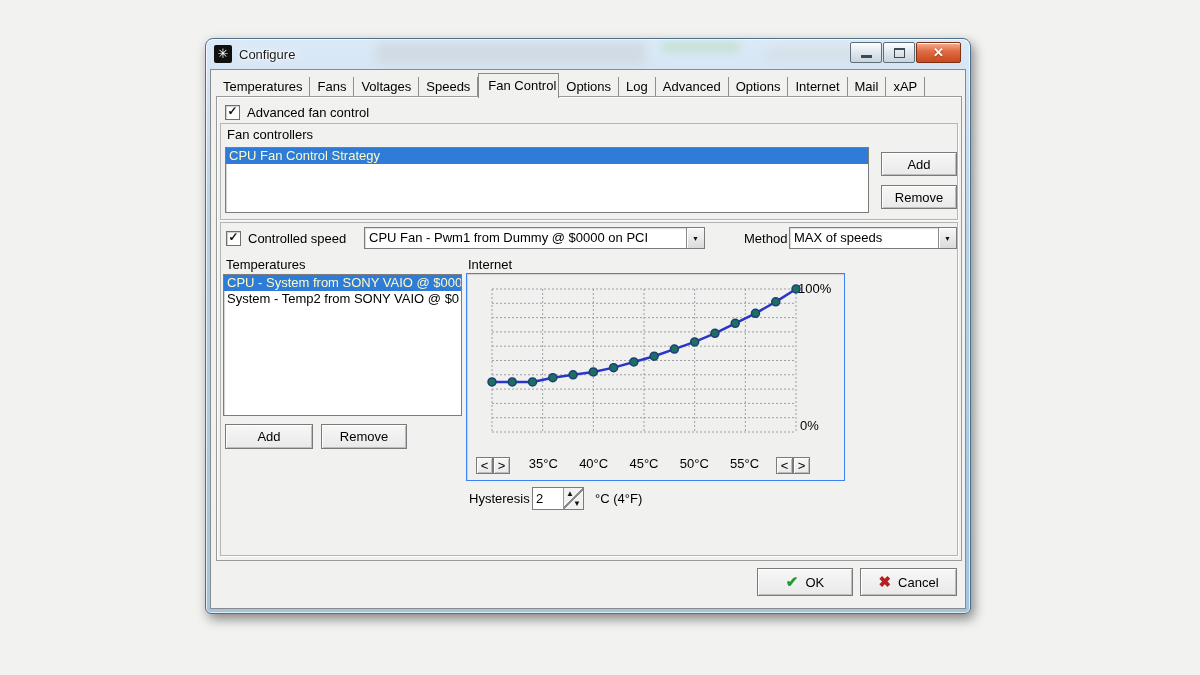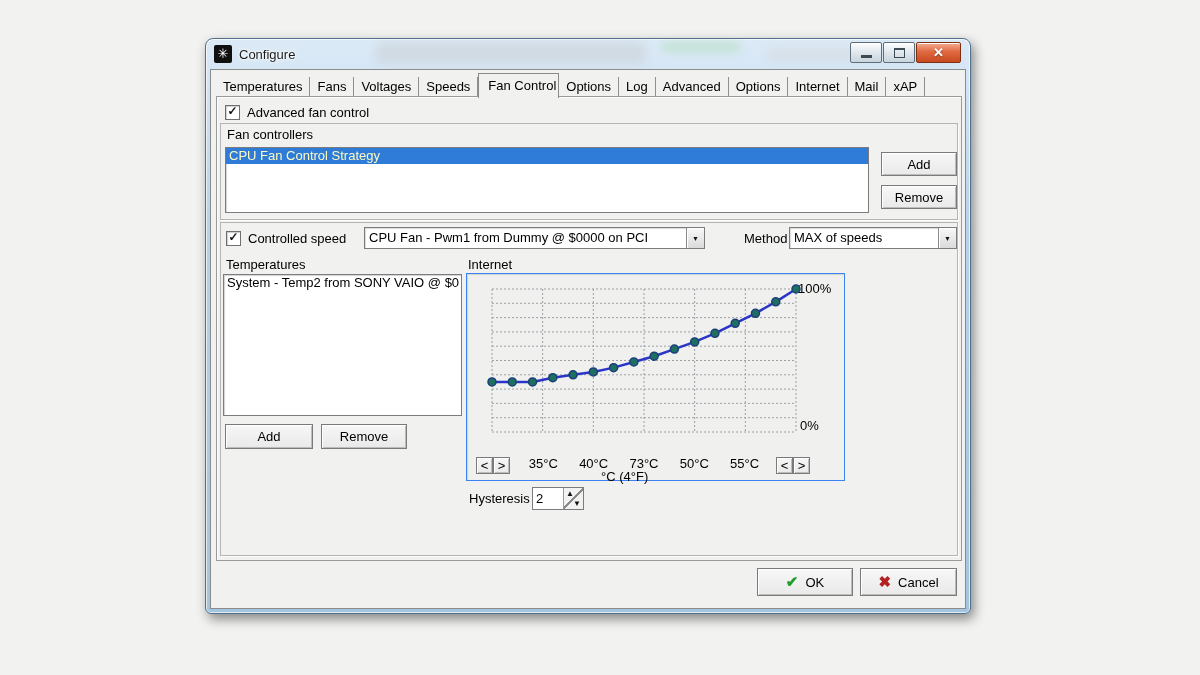--- a/index.html
+++ b/index.html
@@ -164,20 +164,21 @@
         <div class="combo-btn">▼</div>
       </div>
       <div class="label" style="left:527px; top:134px;">Method</div>
       <div class="combobox" style="left:572px; top:130px; width:168px; height:22px;">
         <div class="combo-text">MAX of speeds</div>
         <div class="combo-btn">▼</div>
       </div>
 
       <div class="label" style="left:9px; top:160px;">Temperatures</div>
       <div class="listbox" style="left:6px; top:177px; width:237px; height:140px;">
+          <div class="listrow selected">CPU - System from SONY VAIO @ $000</div>
           <div class="listrow">System - Temp2 from SONY VAIO @ $0</div>
         </div>
       <div class="btn" style="left:8px; top:327px; width:88px; height:25px;">Add</div>
       <div class="btn" style="left:104px; top:327px; width:86px; height:25px;">Remove</div>
 
       <div class="label" style="left:251px; top:160px;">Internet</div>
 
       <div class="chartpanel">
         <svg class="chart-svg" width="344" height="158">
             <line x1="19" y1="152" x2="323" y2="152" stroke="#9aa0a4" stroke-width="1" stroke-dasharray="2 2"></line>
@@ -215,21 +216,21 @@
             <circle cx="282.46666666666664" cy="33.31" r="4" fill="#1d6f60" stroke="#1c3f7a" stroke-width="1.5"></circle>
             <circle cx="302.73333333333335" cy="21.870000000000005" r="4" fill="#1d6f60" stroke="#1c3f7a" stroke-width="1.5"></circle>
             <circle cx="323" cy="9" r="4" fill="#1d6f60" stroke="#1c3f7a" stroke-width="1.5"></circle>
           </svg>
         <div class="ylab-top">100%</div>
         <div class="ylab-bottom">0%</div>
         <div class="xlabels">
             <div class="xlab">30°C</div>
             <div class="xlab">35°C</div>
             <div class="xlab">40°C</div>
-            <div class="xlab">73°C</div>
+            <div class="xlab">45°C</div>
             <div class="xlab">50°C</div>
             <div class="xlab">55°C</div>
             <div class="xlab">60°C</div>
           </div>
         <div class="scrollpair sp-left">
           <div class="btn scrollbtn">&lt;</div>
           <div class="btn scrollbtn">&gt;</div>
         </div>
         <div class="scrollpair sp-right">
           <div class="btn scrollbtn">&lt;</div>
@@ -238,21 +239,21 @@
       </div>
 
       <div class="label" style="left:252px; top:394px;">Hysteresis</div>
       <div class="spinwrap">
         <input class="spin-input" value="2" style="">
         <div class="spin-btn">
           <span class="spin-up">▲</span>
           <span class="spin-down">▼</span>
         </div>
       </div>
-      <div class="label" style="left:378px; top:372px;margin-left:6px;">°C (4°F)</div>
+      <div class="label" style="left:378px; top:394px;">°C (4°F)</div>
 
     </div>
 
     <div class="btn btn-ok">
       <span class="ok-check">✔</span>
       <span>OK</span>
     </div>
     <div class="btn btn-cancel">
       <span class="cancel-x">✖</span>
       <span>Cancel</span>

